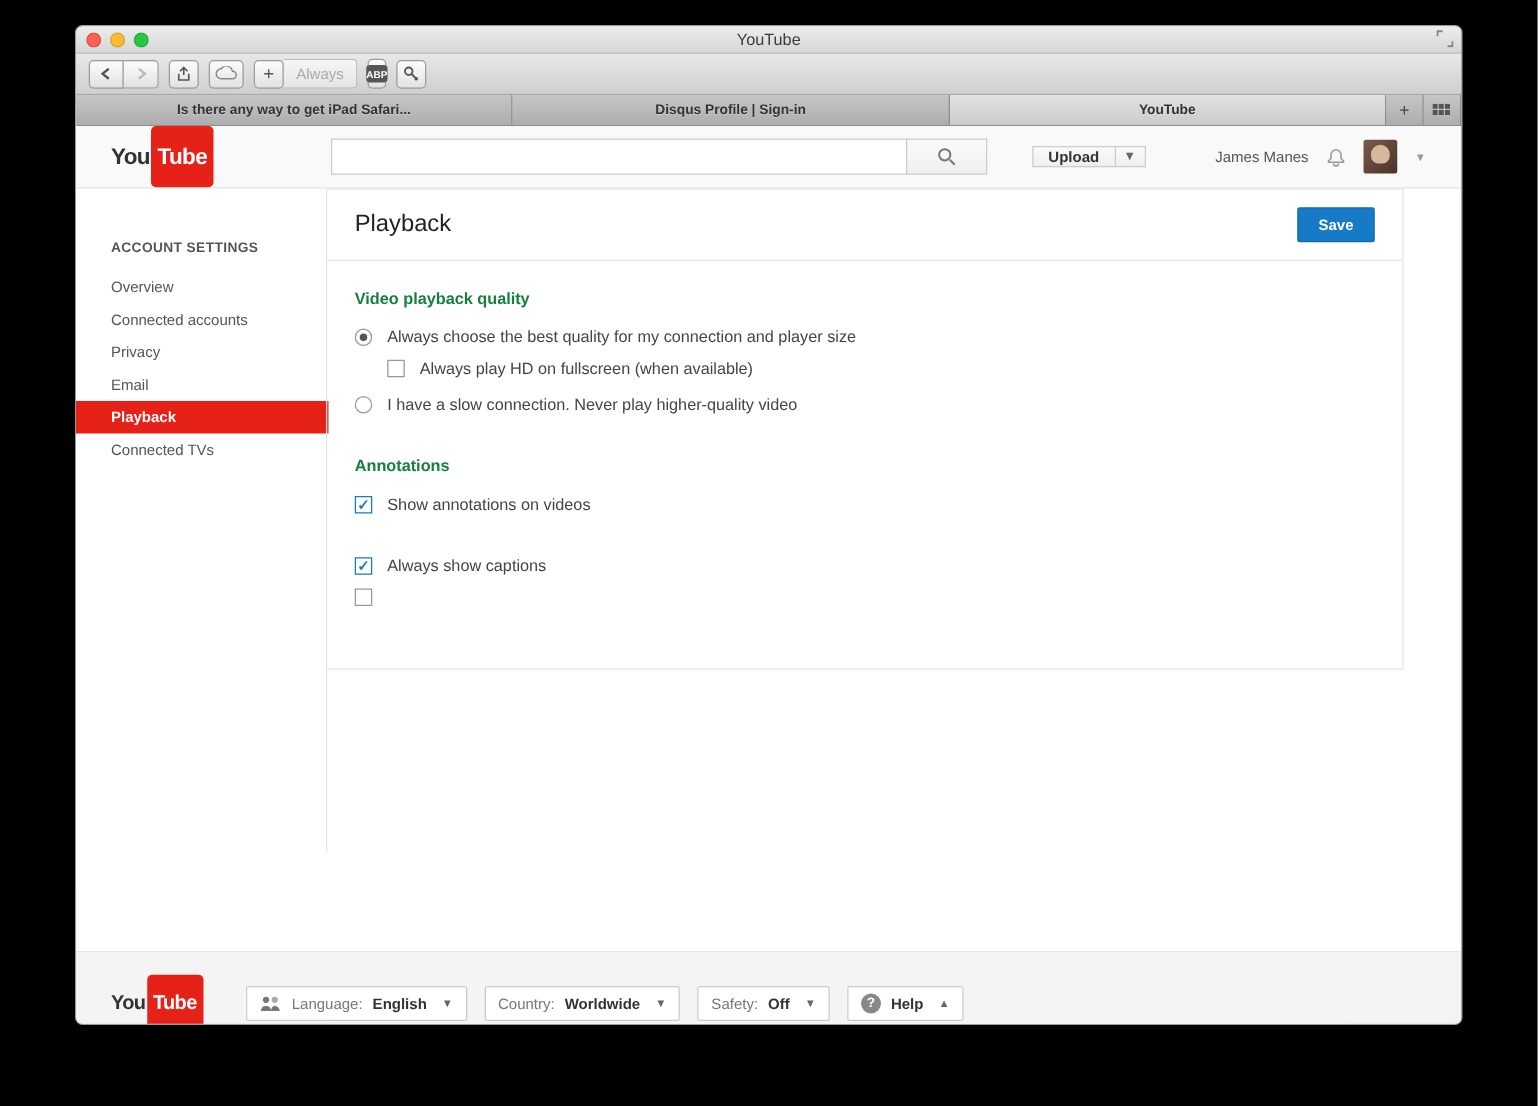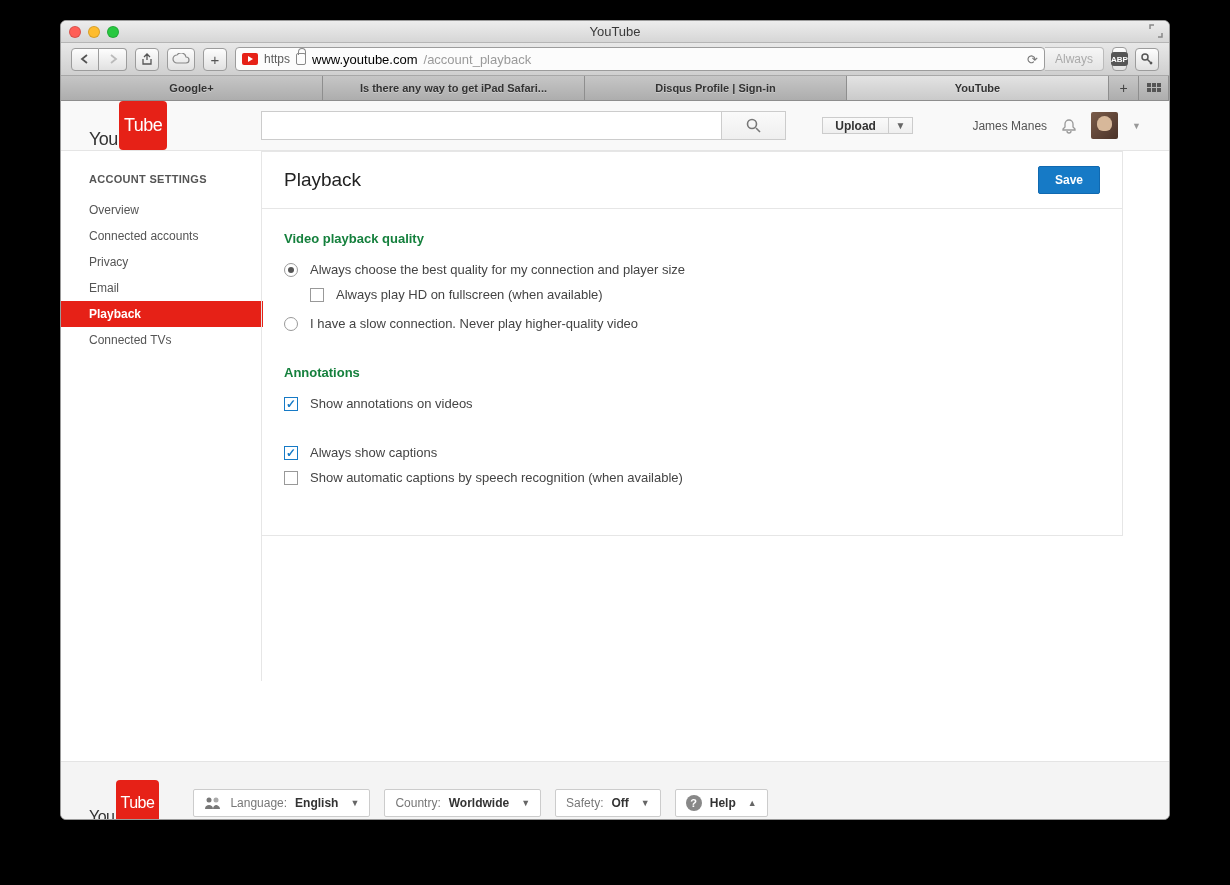--- a/index.html
+++ b/index.html
@@ -32,38 +32,38 @@
   .abp{width:15px;height:24px;border:1px solid #9c9c9c;border-radius:4px;background:linear-gradient(#fdfdfd,#e1e1e1);display:flex;align-items:center;justify-content:center;}
   .abp-in{width:18px;height:14px;background:#555;border-radius:3px;color:#fff;font-size:8px;font-weight:bold;display:flex;align-items:center;justify-content:center;}
   
   .tabstrip{height:25px;background:linear-gradient(#bfbfbf,#a8a8a8);border-bottom:1px solid #8e8e8e;display:flex;align-items:stretch;}
   .tab{flex:1;border-right:1px solid #8e8e8e;display:flex;align-items:center;justify-content:center;font-size:11px;color:#333;background:linear-gradient(#c6c6c6,#adadad);font-weight:bold;text-shadow:0 1px 0 rgba(255,255,255,.3);}
   .tab.active{background:linear-gradient(#e3e3e3,#cacaca);}
   .tab-extra{width:30px;border-right:1px solid #8e8e8e;display:flex;align-items:center;justify-content:center;background:linear-gradient(#c6c6c6,#adadad);color:#444;font-size:14px;}
   
   .page{height:calc(100% - 22px - 33px - 25px);overflow:auto;background:#fff;}
   .masthead{height:50px;border-bottom:1px solid #e5e5e5;background:#f9f9f9;display:flex;align-items:center;padding:0 28px;gap:14px;}
-  .ytlogo{display:flex;align-items:flex-end;font-weight:normal;font-size:18px;gap:1px;}
+  .ytlogo{display:flex;align-items:center;font-weight:bold;font-size:18px;gap:1px;}
   .ytlogo .you{color:#333;letter-spacing:-.5px;}
   .ytlogo .tube{background:#e62117;color:#fff;padding:14px 5px;border-radius:4px;letter-spacing:-.5px;}
   .searchwrap{display:flex;margin-left:80px;}
   .searchwrap input{width:460px;height:29px;border:1px solid #ccc;border-right:none;padding:0 8px;font-size:13px;}
   .searchbtn{width:65px;height:29px;border:1px solid #ccc;background:linear-gradient(#fafafa,#efefef);display:flex;align-items:center;justify-content:center;color:#666;}
   .upload-group{display:flex;margin-left:22px;height:17px;}
   .upload-group .up{border:1px solid #ccc;background:linear-gradient(#fafafa,#efefef);padding:0 12px;display:flex;align-items:center;font-size:12px;font-weight:bold;color:#333;}
   .upload-group .drop{border:1px solid #ccc;border-left:none;background:linear-gradient(#fafafa,#efefef);width:24px;display:flex;align-items:center;justify-content:center;color:#666;font-size:10px;}
   .user-area{margin-left:auto;display:flex;align-items:center;gap:14px;color:#555;font-size:12px;}
   .bell{width:16px;height:16px;color:#999;}
   .avatar{width:27px;height:27px;background:linear-gradient(135deg,#7a5c4a,#4a3228);border-radius:2px;position:relative;}
   .avatar::after{content:"";position:absolute;left:6px;top:4px;width:15px;height:15px;background:#d7b89a;border-radius:50% 50% 40% 40%;}
   .avdrop{font-size:9px;color:#999;}
   
   .content{display:flex;padding:0;min-height:530px;}
   .sidebar{width:200px;padding:22px 0 0 28px;}
-  .sb-head{font-size:11px;font-weight:bold;color:#555;letter-spacing:.3px;margin-bottom:12px;}
+  .sb-head{font-size:11px;font-weight:bold;color:#555;letter-spacing:.3px;margin-bottom:12px;margin-top:20px;}
   .sb-item{display:block;padding:6px 8px 6px 0;font-size:12px;color:#555;}
   .sb-item.active{background:#e62117;color:#fff;font-weight:bold;margin-left:-28px;padding-left:28px;margin-right:-2px;}
   .main{flex:1;border:1px solid #e6e6e6;border-top:none;border-right:none;border-bottom:none;padding:0;}
   .panel{border:1px solid #e6e6e6;border-left:none;margin-right:46px;}
   .panel-head{display:flex;align-items:center;padding:14px 22px;border-bottom:1px solid #e6e6e6;}
   .panel-head h1{font-size:19px;font-weight:normal;color:#222;}
   .savebtn{margin-left:auto;background:#167ac6;border:1px solid #1069b0;color:#fff;font-size:12px;font-weight:bold;padding:6px 16px;border-radius:2px;}
   .panel-body{padding:22px 22px 40px 22px;}
   .sec-h{font-size:13px;font-weight:bold;color:#15803d;margin-bottom:16px;}
   .opt{display:flex;align-items:flex-start;gap:12px;margin-bottom:10px;color:#444;font-size:13px;}
@@ -118,42 +118,33 @@
         <svg width="14" height="12" viewBox="0 0 14 12">
           <path d="M3 6v5h8V6M7 1v6M4 4l3-3 3 3" stroke="#555" stroke-width="1.3" fill="none"></path>
         </svg>
       </div>
     <div class="tbtn sq">
         <svg width="18" height="12" viewBox="0 0 18 12">
           <path d="M5 10a4 4 0 010-8 5 5 0 019 2 3 3 0 010 6z" stroke="#888" stroke-width="1.2" fill="none"></path>
         </svg>
       </div>
     <div class="tbtn sq" style="font-size:15px;color:#555;">+</div>
-    <div class="addr">
-      <div class="yt-mini"></div>
-      <span class="https">https</span>
-      <span class="lock"></span>
-      <span class="url-host">www.youtube.com</span>
-        <span class="url-path">/account_playback</span>
-      <span class="reload">⟳</span>
-    </div>
     <div class="reader">Always</div>
     <div class="abp">
         <div class="abp-in">ABP</div>
       </div>
     <div class="tbtn sq">
         <svg width="14" height="14" viewBox="0 0 14 14">
           <circle cx="5" cy="5" r="3" stroke="#555" stroke-width="1.5" fill="none"></circle>
           <path d="M7 7l5 5M10 12l2-2" stroke="#555" stroke-width="1.5" fill="none"></path>
         </svg>
       </div>
   </div>
 
   <div class="tabstrip">
-    <div class="tab">Google+</div>
     <div class="tab">Is there any way to get iPad Safari...</div>
     <div class="tab">Disqus Profile | Sign-in</div>
     <div class="tab active">YouTube</div>
     <div class="tab-extra">+</div>
     <div class="tab-extra">
         <svg width="14" height="10" viewBox="0 0 14 10">
           <rect x="0" y="0" width="4" height="4" fill="#555"></rect>
           <rect x="5" y="0" width="4" height="4" fill="#555"></rect>
           <rect x="10" y="0" width="4" height="4" fill="#555"></rect>
           <rect x="0" y="5" width="4" height="4" fill="#555"></rect>
@@ -236,21 +227,20 @@
               </div>
             </div>
 
             <div class="sec" style="margin-bottom:10px;">
               <div class="opt">
                 <span class="chk checked"></span>
                 <span>Always show captions</span>
               </div>
               <div class="opt">
                 <span class="chk"></span>
-                <span>Show automatic captions by speech recognition (when available)</span>
               </div>
             </div>
 
           </div>
         </div>
       </div>
     </div>
 
     <div style="height:80px;"></div>
 

